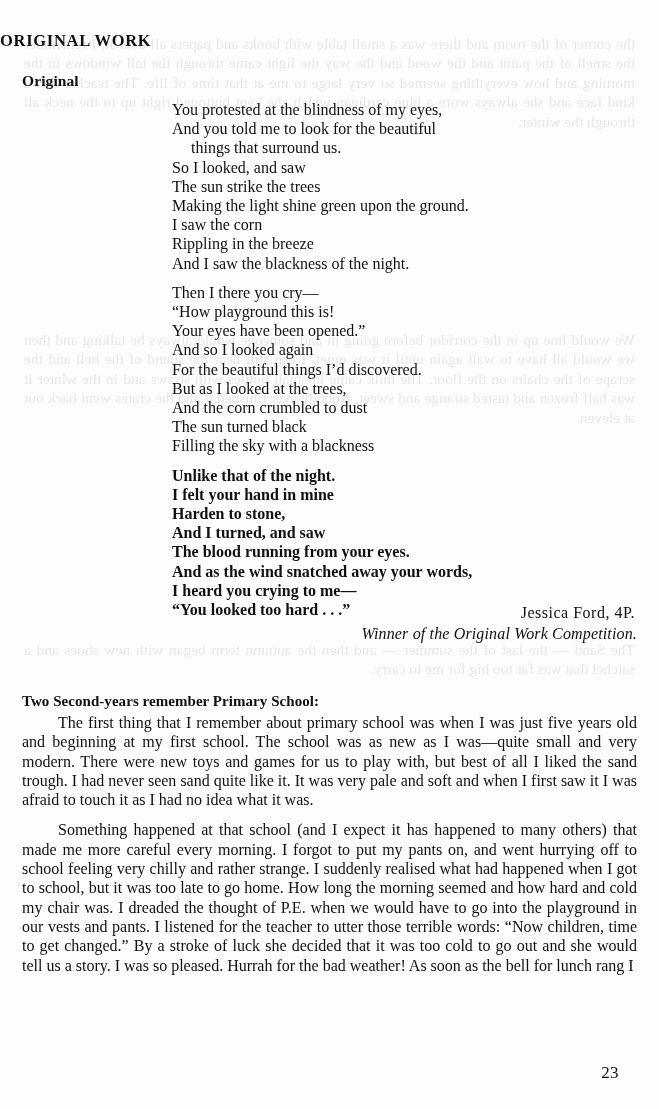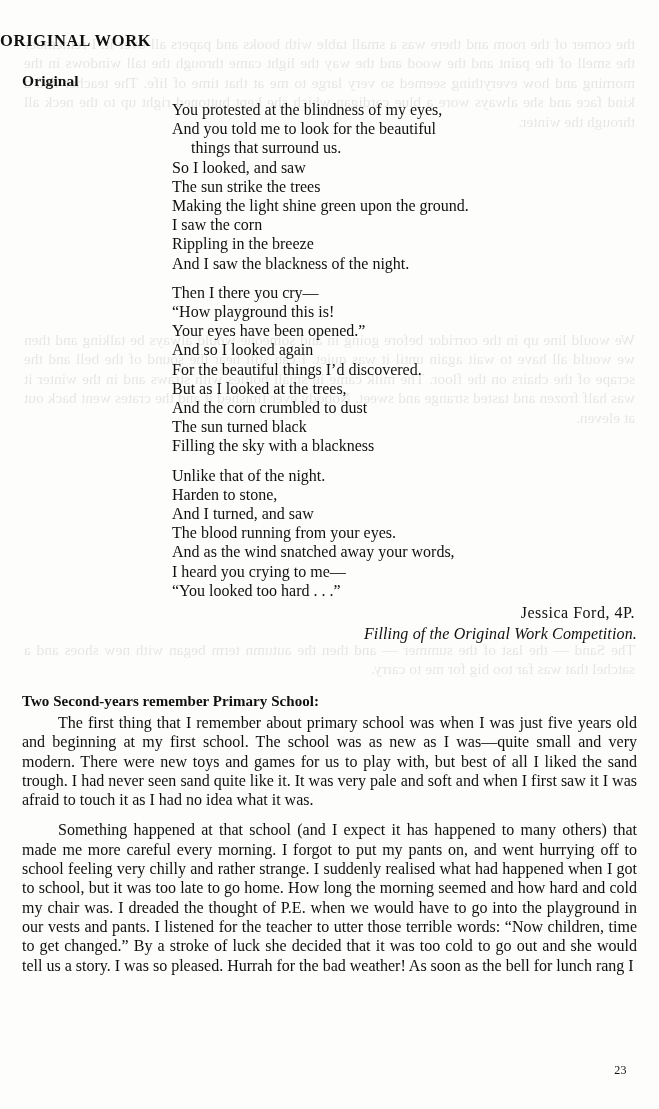--- a/index.html
+++ b/index.html
@@ -72,21 +72,21 @@
   
   .poem {
     position: absolute;
     left: 172px;
     top: 100px;
     width: 470px;
     font-size: 16px;
     line-height: 19.2px;
   }
   .stanza { margin: 0 0 10px 0; }
-  .stanza:last-child { margin-bottom: 0; }
+  .stanza:last-child { margin-bottom: 0; font-weight: bold; }
   .verse { white-space: pre; }
   .verse.indent { padding-left: 19px; }
 
   
   .attrib-wrap {
     position: absolute;
     left: 22px;
     right: 22px;
     top: 602px;
     text-align: right;
@@ -124,23 +124,23 @@
   }
   .prose-body p {
     margin: 0 0 11px 0;
     text-indent: 36px;
   }
   .prose-body p:last-child { margin-bottom: 0; margin-top: 10px; }
 
   
   .folio {
     position: absolute;
-    right: 32px;
+    right: 40px;
     top: 1063px;
-    font-size: 12px;
+    font-size: 17px;
     letter-spacing: 0.4px;
   }
 </style>
 </head>
 <body style="background: rgb(253, 253, 252);">
 
 <div class="page" style="background: rgb(253, 253, 252); color: rgb(16, 16, 16);">
 
   <div class="bleed-layer" aria-hidden="true">
     <div class="bleed-col bleed-a">
@@ -189,32 +189,33 @@
           <div class="verse">Your eyes have been opened.”</div>
           <div class="verse">And so I looked again</div>
           <div class="verse">For the beautiful things I’d discovered.</div>
           <div class="verse">But as I looked at the trees,</div>
           <div class="verse">And the corn crumbled to dust</div>
           <div class="verse">The sun turned black</div>
           <div class="verse">Filling the sky with a blackness</div>
         </div>
         <div class="stanza">
           <div class="verse">Unlike that of the night.</div>
+          <div class="verse">I felt your hand in mine</div>
           <div class="verse">Harden to stone,</div>
           <div class="verse">And I turned, and saw</div>
           <div class="verse">The blood running from your eyes.</div>
           <div class="verse">And as the wind snatched away your words,</div>
           <div class="verse">I heard you crying to me—</div>
           <div class="verse">“You looked too hard . . .”</div>
         </div>
       </div>
 
     <div class="attrib-wrap">
       <div class="attrib-author">Jessica Ford, 4P.</div>
-      <div class="attrib-note">Filling of the Original Work Competition.</div>
+      <div class="attrib-note">Winner of the Original Work Competition.</div>
     </div>
 
     <div class="prose-heading">Two Second-years remember Primary School:</div>
 
     <div class="prose-body">
         <p>The first thing that I remember about primary school was when I was just five years old and beginning at my first school. The school was as new as I was—quite small and very modern. There were new toys and games for us to play with, but best of all I liked the sand trough. I had never seen sand quite like it. It was very pale and soft and when I first saw it I was afraid to touch it as I had no idea what it was.</p>
         <p>Something happened at that school (and I expect it has happened to many others) that made me more careful every morning. I forgot to put my pants on, and went hurrying off to school feeling very chilly and rather strange. I suddenly realised what had happened when I got to school, but it was too late to go home. How long the morning seemed and how hard and cold my chair was. I dreaded the thought of P.E. when we would have to go into the playground in our vests and pants. I listened for the teacher to utter those terrible words: “Now children, time to get changed.” By a stroke of luck she decided that it was too cold to go out and she would tell us a story. I was so pleased. Hurrah for the bad weather! As soon as the bell for lunch rang I</p>
       </div>
 
     <div class="folio">23</div>

